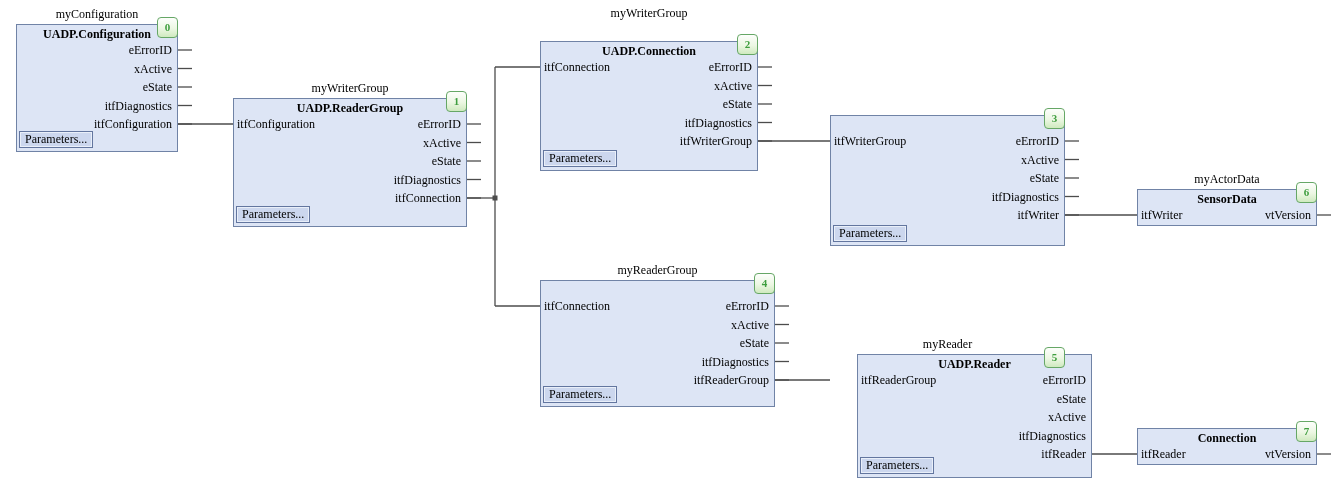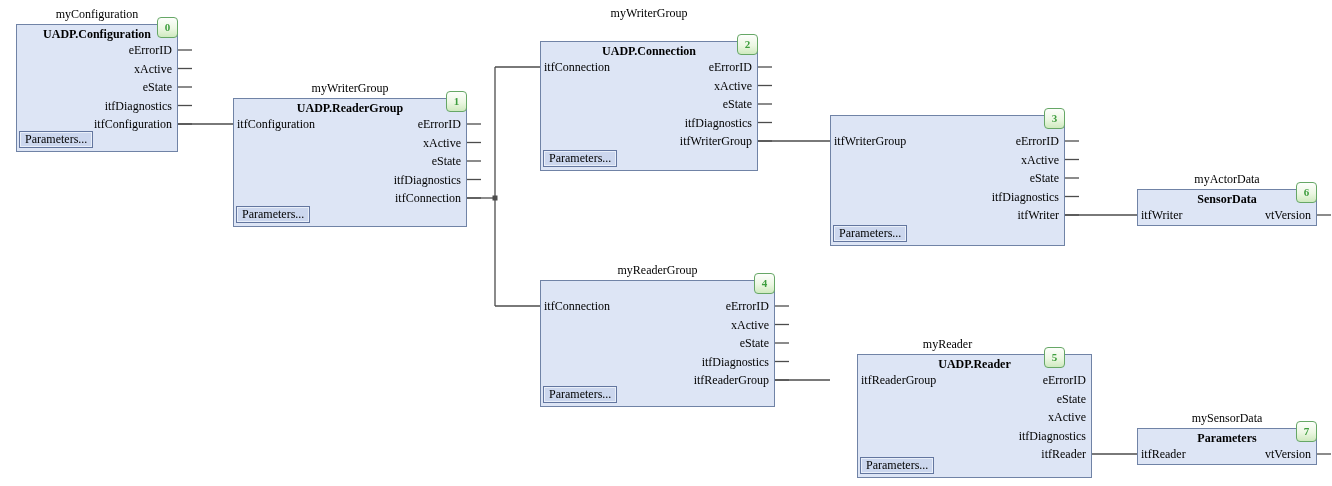--- a/index.html
+++ b/index.html
@@ -180,20 +180,19 @@
       <div class="params-btn">Parameters...</div>
     </div>
     <div class="badge" style="left: 1044px; top: 347px;">5</div>
     <div class="inst-label" style="left: 1137px; top: 171px; width: 180px;">myActorData</div>
     <div class="block" style="left: 1137px; top: 189px; width: 178px; height: 35px;">
       <div class="block-title">SensorData</div>
       <div class="port in" style="top: 17px;">itfWriter</div>
       <div class="port out" style="top: 17px;">vtVersion</div>
     </div>
     <div class="badge" style="left: 1296px; top: 182px;">6</div>
-    <div class="inst-label" style="left: 1137px; top: 410px; width: 180px;">mySensorData</div>
     <div class="block" style="left: 1137px; top: 428px; width: 178px; height: 35px;">
-      <div class="block-title">Parameters</div>
+      <div class="block-title">Connection</div>
       <div class="port in" style="top: 17px;">itfReader</div>
       <div class="port out" style="top: 17px;">vtVersion</div>
     </div>
     <div class="badge" style="left: 1296px; top: 421px;">7</div>
   </div>
 
 </body></html>

